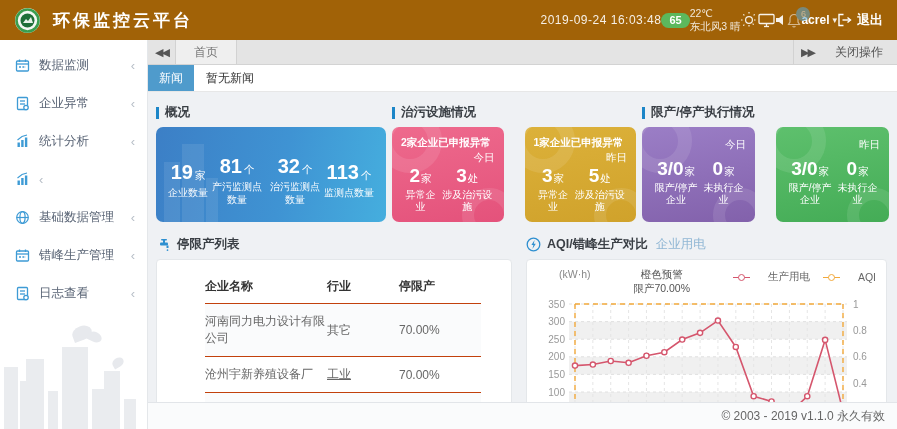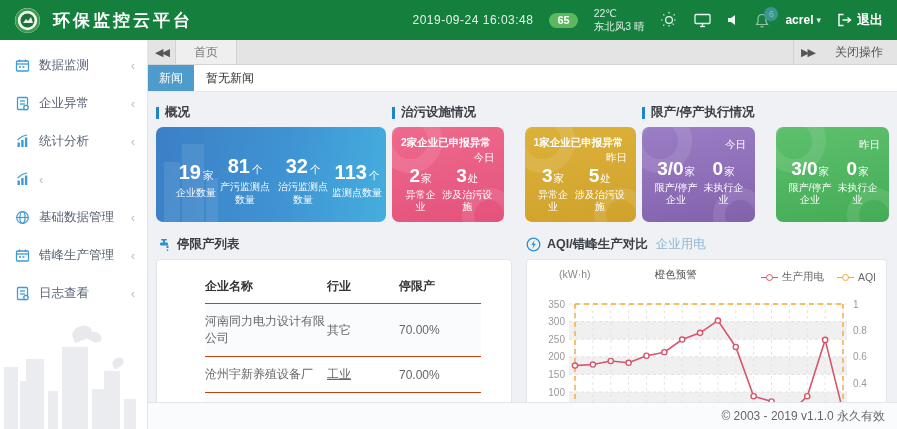--- a/index.html
+++ b/index.html
@@ -1,24 +1,24 @@
 <!DOCTYPE html>
 <html><head>
 <meta charset="utf-8">
 <style>
   *{margin:0;padding:0;box-sizing:border-box}
   html,body{background:#dfe3e8}
   body{font-family:"Liberation Sans","DejaVu Sans",sans-serif;}
   .app{position:relative;width:897px;height:429px;overflow:hidden;background:#eff1f4;margin:0 auto}
 
   
-  .topbar{position:absolute;left:0;top:0;width:897px;height:40px;background:#15803d;display:flex;align-items:center;color:#fff;z-index:8;padding:0 14px}
+  .topbar{position:absolute;left:0;top:0;width:897px;height:40px;background:#a16207;display:flex;align-items:center;color:#fff;z-index:8;padding:0 14px}
   .logo{width:27px;height:27px;margin-right:12px;flex:0 0 auto}
   .app-title{font-size:17px;font-weight:bold;letter-spacing:3px}
-  .top-right{margin-left:auto;display:flex;align-items:center;gap:16px}
+  .top-right{margin-left:auto;display:flex;align-items:center;}
   .datetime{font-size:12px;color:rgba(255,255,255,.9);letter-spacing:.5px}
   .aqi-pill{background:#5cb85c;color:#fff;font-size:11px;font-weight:bold;border-radius:9px;padding:2px 8px;line-height:1}
   .weather{font-size:10.5px;line-height:1.25;color:rgba(255,255,255,.85)}
   .hicon{display:flex;align-items:center;opacity:.92}
   .bell-wrap{position:relative}
   .bell-badge{position:absolute;top:-6px;right:-9px;background:#58a9da;color:#eaf4fb;font-size:9px;width:14px;height:14px;border-radius:50%;display:flex;align-items:center;justify-content:center}
   .user{font-size:12px;font-weight:bold;display:flex;align-items:center;gap:3px;cursor:pointer}
   .caret{font-size:9px;opacity:.9}
   .logout{display:flex;align-items:center;gap:5px;font-size:13px;font-weight:bold;cursor:pointer}
 
@@ -52,21 +52,21 @@
 
   .row1{display:flex;gap:6px}
   .sec-overview{width:230px}.sec-treatment{width:244px}.sec-production{width:247px}
   .cards-row{display:flex;gap:21px}
   .card{border-radius:7px;color:#fff;position:relative;overflow:hidden;height:95px}
   .card .wm1{position:absolute;width:64px;height:64px;border:14px solid rgba(255,255,255,.10);border-radius:50%;top:-18px;left:-14px}
   .card .wm2{position:absolute;width:54px;height:54px;border:12px solid rgba(255,255,255,.10);border-radius:50%;bottom:-20px;right:-12px}
   .card-inner{position:relative;z-index:1;height:100%}
 
   .overview-card{width:230px;background:linear-gradient(100deg,#3c7fc6 0%,#3f93d3 55%,#45aede 100%)}
-  .overview-card .card-inner{display:flex;align-items:center;justify-content:flex-end;padding:12px 4px 0}
+  .overview-card .card-inner{display:flex;align-items:center;justify-content:center;padding:12px 4px 0}
   .bldg{position:absolute;bottom:0;background:rgba(255,255,255,.09)}
   .ostat{text-align:center}
   .oval{font-size:20px;font-weight:bold;line-height:1.1;white-space:nowrap}
   .ounit{font-size:10.5px;font-weight:normal;margin-left:2px}
   .olabel{font-size:10px;line-height:1.25;margin-top:4px;max-width:58px;color:rgba(255,255,255,.95)}
 
   .tcard{width:120px;padding:9px 9px 0}
   .tcard.pink{background:linear-gradient(170deg,#ee6a8d,#e4527b)}
   .tcard.yellow{background:linear-gradient(170deg,#dcb13a,#d0a22b)}
   .headline{font-size:10.5px;font-weight:bold;white-space:nowrap}
@@ -94,21 +94,21 @@
   .rl-table col.c1{width:auto}.rl-table col.c2{width:72px}.rl-table col.c3{width:82px}
   .rl-table td{padding:9px 0}
   .rl-table tbody tr{border-top:1px solid #c2410c}
   .rl-table tbody tr:nth-child(odd) td{background:#fafbfc}
   .rl-table tbody tr:nth-child(2) td:nth-child(2){text-decoration:underline}
 
   .legend-row{display:flex;align-items:flex-start;padding:0 10px 0 8px;height:28px}
   .kwh{font-size:10.5px;color:#888;margin-left:24px}
   .annot{flex:1;text-align:center;font-size:10.5px;color:#555;line-height:1.3}
   .legend{display:flex;gap:13px;align-items:center;font-size:10.5px;color:#666;padding-top:2px}
-  .litem{display:flex;align-items:center;gap:4px;cursor:pointer}
+  .litem{display:flex;align-items:center;gap:18px;cursor:pointer}
   .lsym{position:relative;width:17px;height:8px}
   .lsym::before{content:"";position:absolute;left:0;right:0;top:3.5px;border-top:1.5px solid var(--c)}
   .lsym::after{content:"";position:absolute;left:5px;top:0.5px;width:5px;height:5px;border:1.5px solid var(--c);border-radius:50%;background:#fff}
 
   .footer{position:absolute;left:0;right:0;bottom:0;height:27px;background:#fafbfc;border-top:1px solid #e2e5e9;display:flex;align-items:center;justify-content:flex-end;padding-right:12px;font-size:12px;color:#666;z-index:5}
 </style>
 </head>
 <body>
 
 <div class="app">
@@ -482,20 +482,21 @@
                 </svg>
             </span>
             <span>AQI/错峰生产对比</span>
             <span class="sub">企业用电</span>
           </div>
           <div class="panel chart-panel">
             <div class="legend-row">
               <span class="kwh">(kW·h)</span>
               <span class="annot">
                 <div>橙色预警</div>
+                <div>限产70.00%</div>
               </span>
               <span class="legend">
                 <span class="litem" style="--c:#d5566d">
                     <span class="lsym"></span>
                     <span>生产用电</span>
                   </span>
                 <span class="litem" style="--c:#f2a93b">
                     <span class="lsym"></span>
                     <span>AQI</span>
                   </span>

